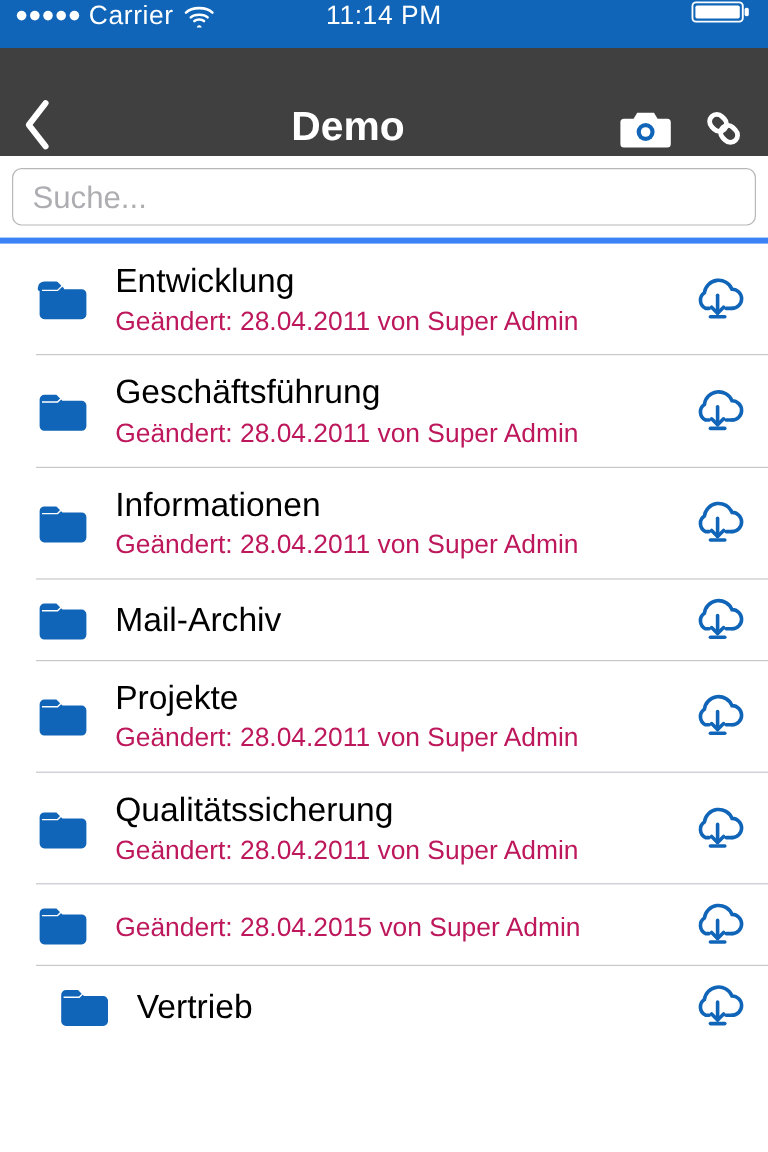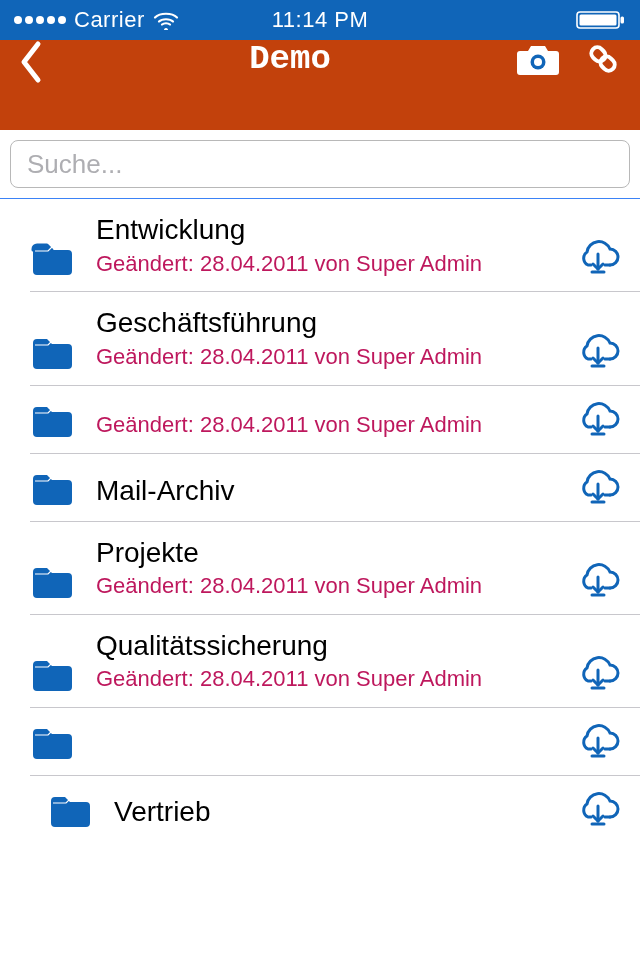--- a/index.html
+++ b/index.html
@@ -10,78 +10,77 @@
       background: #fff;
       color: #000;
       overflow: hidden;
     }
     
     .status-bar {
       height: 40px;
       background: #1065b8;
       color: #fff;
       display: flex;
-      align-items: center;
+      align-items: flex-start;
       padding: 0 14px;
       font-size: 22px;
       font-weight: 400;
       letter-spacing: 0.5px;
     }
     .status-left { display: flex; align-items: center; gap: 8px; flex: 1; }
     .status-center { flex: 0; white-space: nowrap; font-weight: 400; }
     .status-right { flex: 1; display: flex; justify-content: flex-end; align-items: center; }
     .carrier-dots { display: flex; gap: 3px; align-items: center; }
     .carrier-dots span { width: 8px; height: 8px; border-radius: 50%; background: #fff; display: inline-block; }
     .wifi svg, .battery svg { display: block; }
 
     
     .nav-bar {
       height: 90px;
-      background: #c2410c;
+      background: #404040;
       color: #fff;
       display: flex;
-      align-items: flex-start;
+      align-items: flex-end;
       padding: 0 18px 4px 18px;
-      font-family: Liberation Mono, monospace;
     }
     .nav-back { width: 60px; display:flex; align-items:center; }
     .nav-back svg { display:block; }
     .nav-title {
       flex: 1;
       text-align: center;
       font-size: 34px;
       font-weight: 600;
     }
     .nav-actions { width: 120px; display:flex; justify-content:flex-end; gap: 24px; align-items:center; }
     .nav-actions svg { display:block; }
 
     
     .search-container {
       padding: 10px 10px 10px 10px;
-      border-bottom: 1px solid #3b82f6;
+      border-bottom: 5px solid #3b82f6;
       background: #fff;
     }
     .search-input {
       width: 100%;
       height: 48px;
       border: 1px solid #b8b8b8;
       border-radius: 8px;
       padding: 0 16px;
       font-size: 26px;
       color: #8e8e93;
       background: #fff;
       outline: none;
     }
     .search-input::placeholder { color: #aeaeb2; }
 
     
     .list { }
     .row {
       display: flex;
-      align-items: flex-end;
+      align-items: center;
       padding: 14px 18px 14px 30px;
       position: relative;
     }
     .row .sep {
       position: absolute;
       left: 30px; right: 0; bottom: 0;
       height: 1px;
       background: #c8c7cc;
     }
     .row .folder-icon { width: 46px; flex: 0 0 46px; display:flex; align-items:center; }
@@ -221,20 +220,21 @@
   </div>
 
   <div class="row">
     <span class="folder-icon">
       <svg width="44" height="38" viewBox="0 0 44 38">
           <path d="M3 9 a4 4 0 0 1 4 -4 h10 l5 5 h16 a4 4 0 0 1 4 4 v17 a4 4 0 0 1 -4 4 h-31 a4 4 0 0 1 -4 -4 Z" fill="#1065b8"></path>
           <path d="M5 11 h13 l5 -5" fill="none" stroke="#fff" stroke-width="1.2"></path>
         </svg>
     </span>
     <div class="text">
+      <div class="title">Informationen</div>
       <div class="subtitle">Geändert: 28.04.2011 von Super Admin</div>
     </div>
     <span class="cloud-icon">
       <svg width="48" height="40" viewBox="0 0 48 40">
           <path d="M36 27 a8 8 0 0 0 0 -16 a12 12 0 0 0 -23 3 a7.5 7.5 0 0 0 1 13 h3" fill="none" stroke="#1065b8" stroke-width="3" stroke-linecap="round"></path>
           <path d="M31 27 h5" stroke="#1065b8" stroke-width="3" stroke-linecap="round"></path>
           <line x1="24" y1="16" x2="24" y2="31" stroke="#1065b8" stroke-width="3" stroke-linecap="round"></line>
           <polyline points="19,26 24,31 29,26" fill="none" stroke="#1065b8" stroke-width="3" stroke-linecap="round" stroke-linejoin="round"></polyline>
           <line x1="18" y1="34" x2="30" y2="34" stroke="#1065b8" stroke-width="3" stroke-linecap="round"></line>
         </svg>
@@ -311,20 +311,21 @@
   </div>
 
   <div class="row">
     <span class="folder-icon">
       <svg width="44" height="38" viewBox="0 0 44 38">
           <path d="M3 9 a4 4 0 0 1 4 -4 h10 l5 5 h16 a4 4 0 0 1 4 4 v17 a4 4 0 0 1 -4 4 h-31 a4 4 0 0 1 -4 -4 Z" fill="#1065b8"></path>
           <path d="M5 11 h13 l5 -5" fill="none" stroke="#fff" stroke-width="1.2"></path>
         </svg>
     </span>
     <div class="text">
+      <div class="subtitle">Geändert: 28.04.2015 von Super Admin</div>
     </div>
     <span class="cloud-icon">
       <svg width="48" height="40" viewBox="0 0 48 40">
           <path d="M36 27 a8 8 0 0 0 0 -16 a12 12 0 0 0 -23 3 a7.5 7.5 0 0 0 1 13 h3" fill="none" stroke="#1065b8" stroke-width="3" stroke-linecap="round"></path>
           <path d="M31 27 h5" stroke="#1065b8" stroke-width="3" stroke-linecap="round"></path>
           <line x1="24" y1="16" x2="24" y2="31" stroke="#1065b8" stroke-width="3" stroke-linecap="round"></line>
           <polyline points="19,26 24,31 29,26" fill="none" stroke="#1065b8" stroke-width="3" stroke-linecap="round" stroke-linejoin="round"></polyline>
           <line x1="18" y1="34" x2="30" y2="34" stroke="#1065b8" stroke-width="3" stroke-linecap="round"></line>
         </svg>
     </span>

